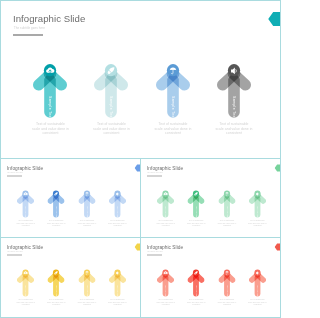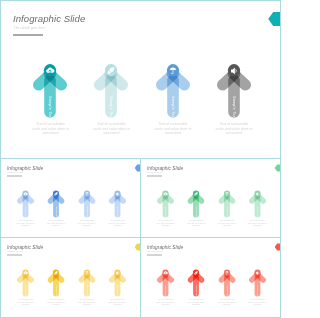--- a/index.html
+++ b/index.html
@@ -1,19 +1,19 @@
 <!DOCTYPE html>
 <html><head>
 <meta charset="utf-8">
 <style>
   html,body{margin:0;padding:0;}
   body{width:281px;height:318px;background:#ffffff;font-family:"Liberation Sans",sans-serif;overflow:hidden;}
   #root{position:relative;width:281px;height:318px;background:#fff;}
 
-  .slide{position:absolute;background:#fff;box-sizing:border-box;border:1px solid #a9dbdf;overflow:hidden;font-style:italic;}
+  .slide{position:absolute;background:#fff;box-sizing:border-box;border:1px solid #a9dbdf;overflow:hidden;}
   .canvas{position:absolute;left:0;top:0;width:279px;height:157px;transform-origin:0 0;}
 
   .title{position:absolute;left:12px;top:12.3px;color:#6d6d6d;font-size:9.6px;font-weight:400;white-space:nowrap;letter-spacing:0.05px;}
   .subtitle{position:absolute;left:12.8px;top:25px;color:#cdcdcd;font-size:2.9px;white-space:nowrap;letter-spacing:0.12px;}
   .rule{position:absolute;left:12px;top:33px;width:30px;height:2.4px;background:#a9a9a9;}
   .tab{position:absolute;right:-1px;top:9px;}
   .arrow{position:absolute;}
   .desc{position:absolute;text-align:center;color:#d2d2d2;font-size:3.4px;line-height:4.7px;letter-spacing:0.05px;}
   .vlabel{position:absolute;color:#ffffff;font-size:3.5px;white-space:nowrap;letter-spacing:0.35px;transform-origin:0 0;}
 </style>

